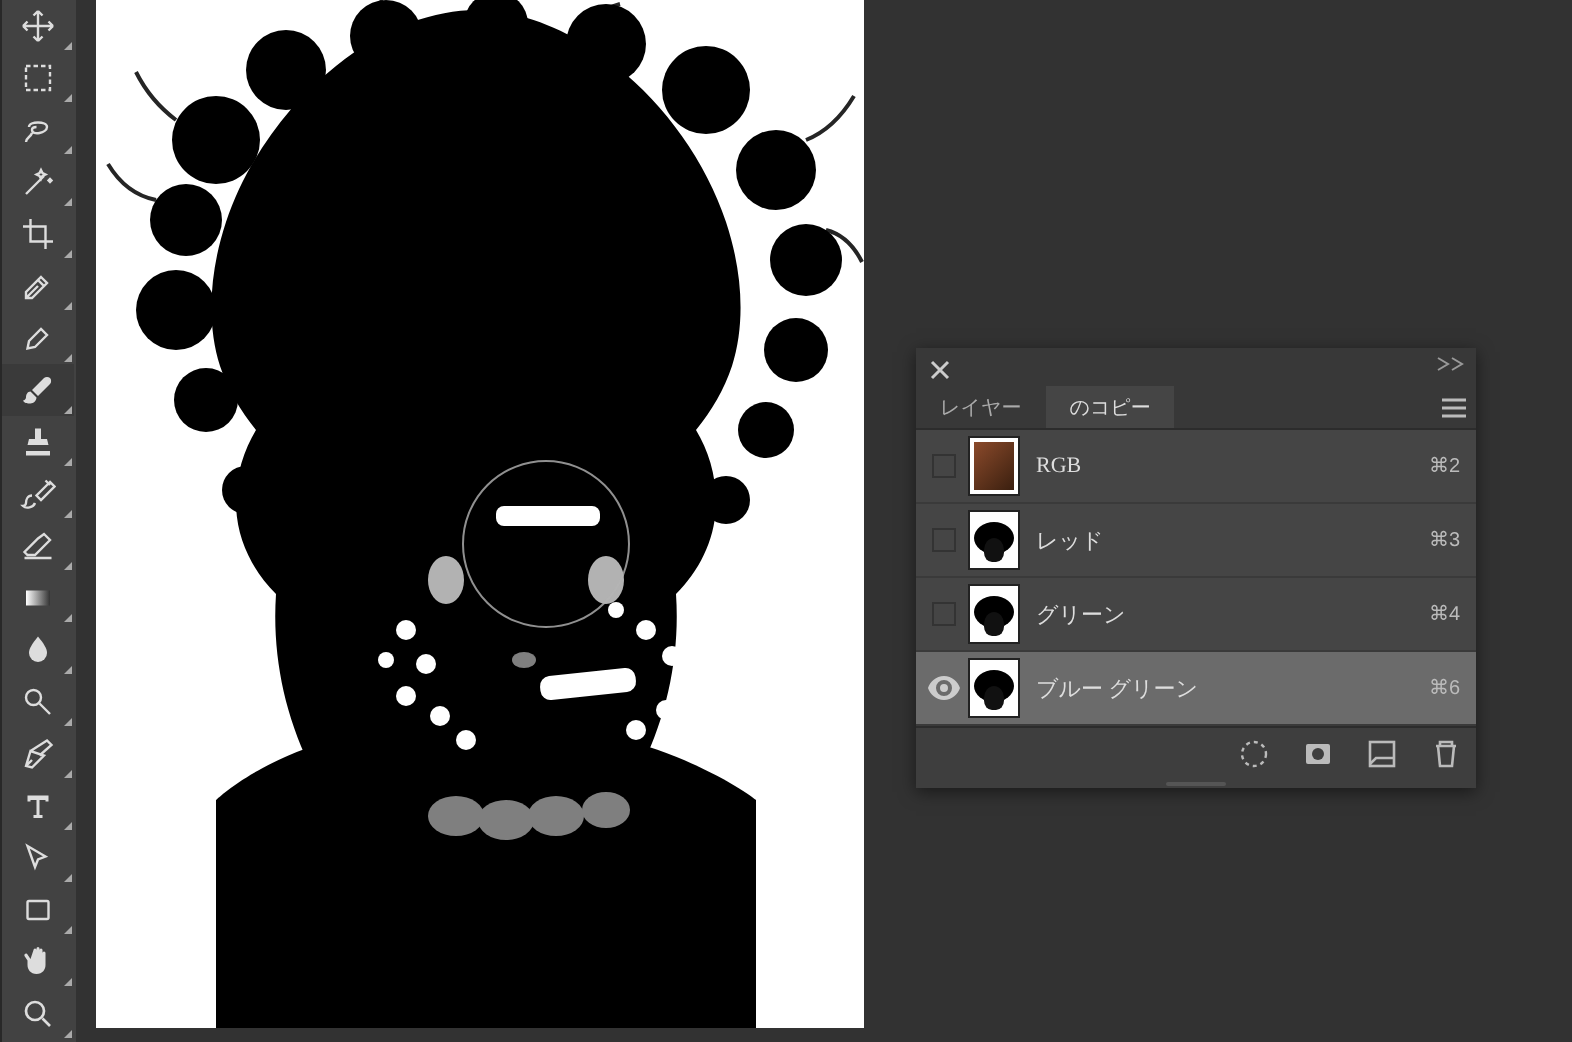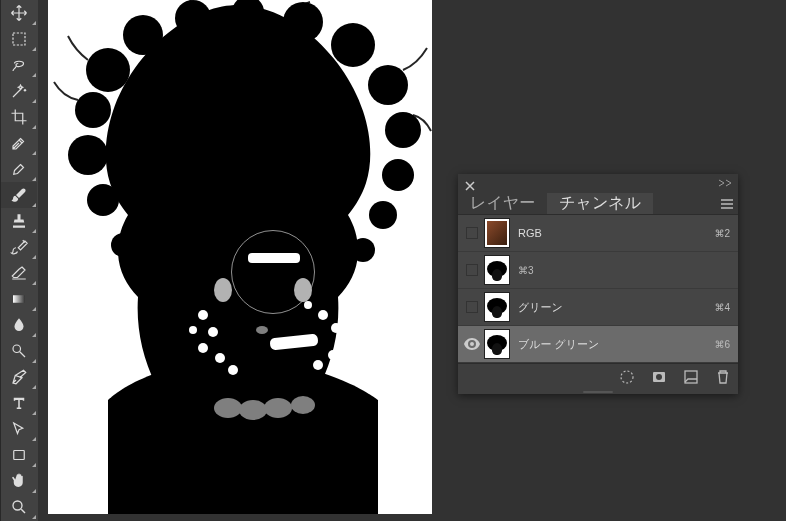--- a/index.html
+++ b/index.html
@@ -13,36 +13,36 @@
 
 .canvas { position: absolute; left: 48px; top: 0; width: 384px; height: 514px; background: #fff; overflow: hidden; }
 .canvas .silhouette { position: absolute; inset: 0; }
 .canvas .brush-cursor { position:absolute; left:183px; top:230px; width:84px; height:84px; border:1px solid rgba(180,180,180,.8); border-radius:50%; pointer-events:none; }
 
 .panel { position: absolute; left: 458px; top: 174px; width: 280px; background: #454545; box-shadow: 0 2px 8px rgba(0,0,0,.5); }
 .panel-header { height: 19px; background: #383838; display: flex; align-items: center; padding: 0 6px; }
 .panel-close { width: 12px; height: 12px; cursor: pointer; color: #ccc; }
 .panel-collapse { margin-left: auto; cursor: pointer; color: #999; font-size: 10px; }
 .tabbar { height: 22px; background: #383838; display: flex; align-items: stretch; border-bottom: 1px solid #2c2c2c; }
-.tab { padding: 0 12px; display: flex; align-items: center; color: #aaa; font-size: 16px; cursor: pointer; }
+.tab { padding: 0 12px; display: flex; align-items: center; color: #aaa; font-size: 10px; cursor: pointer; }
 .tab.active { background: #454545; color: #ddd; }
 .tab-menu { margin-left: auto; width: 22px; display: flex; align-items: center; justify-content: center; color: #bbb; cursor: pointer; }
 
 .channel-list { background: #454545; }
 .channel-row { height: 37px; display: flex; align-items: center; padding: 0 8px 0 4px; color: #ddd; font-size: 11px; border-bottom: 1px solid #3a3a3a; cursor: pointer; }
 .channel-row.selected { background: #6b6b6b; }
 .vis-col { width: 20px; display: flex; align-items: center; justify-content: center; }
 .vis-box { width: 12px; height: 12px; border: 1px solid #333; background: #454545; }
 .eye { color: #ccc; }
 .thumb { width: 26px; height: 30px; background: #fff; margin: 0 8px 0 2px; border: 1px solid #222; position: relative; overflow: hidden; }
 .thumb.color .tfill { background: linear-gradient(135deg,#8b4a2b,#3a1f0f); }
 .thumb .tfill { position:absolute; inset:2px; background:#000; }
 .thumb .thead { position:absolute; left:50%; top:45%; width:10px; height:12px; background:#111; border-radius:50% 50% 40% 40%; transform:translateX(-50%);}
 .thumb .thair { position:absolute; left:50%; top:18%; width:20px; height:16px; background:#000; border-radius:50%; transform:translateX(-50%);}
-.chan-name { flex: 1; }
+.chan-name { flex: 1; font-family: Liberation Serif, serif; }
 .shortcut { color: #bbb; font-size: 10px; }
 
 .panel-footer { height: 26px; background: #3e3e3e; display: flex; align-items: center; justify-content: flex-end; padding: 0 6px; gap: 14px; border-top: 1px solid #2c2c2c; }
 .panel-footer .fbtn { width: 18px; height: 18px; display: flex; align-items: center; justify-content: center; color: #bbb; cursor: pointer; }
 .drag-grip { height:5px; background:#3e3e3e; display:flex; align-items:center; justify-content:center;}
 .drag-grip span{ width:30px; height:2px; background:#555; border-radius:1px;}
 </style>
 </head>
 <body>
 
@@ -255,21 +255,21 @@
         </svg>
     </span>
     <span class="panel-collapse">
       <svg width="14" height="8" viewBox="0 0 14 8" stroke="currentColor" fill="none">
           <path d="M1 1l5 3-5 3M8 1l5 3-5 3"></path>
         </svg>
     </span>
   </div>
   <div class="tabbar">
     <div class="tab">レイヤー</div>
-    <div class="tab active">チャンネル</div>
+    <div class="tab active">のコピー</div>
     <div class="tab-menu">
       <svg width="14" height="12" viewBox="0 0 14 12" stroke="currentColor" stroke-width="1.4">
           <path d="M1 2h12M1 6h12M1 10h12"></path>
         </svg>
     </div>
   </div>
   <div class="channel-list" id="channel-list">
       <div class="channel-row">
         <div class="vis-col">
           <span class="vis-box"></span>
@@ -282,20 +282,21 @@
       </div>
       <div class="channel-row">
         <div class="vis-col">
           <span class="vis-box"></span>
         </div>
         <div class="thumb">
           <div style="position:absolute;inset:0;background:#fff"></div>
           <div class="thair"></div>
           <div class="thead"></div>
         </div>
+        <span class="chan-name">レッド</span>
         <span class="shortcut">⌘3</span>
       </div>
       <div class="channel-row">
         <div class="vis-col">
           <span class="vis-box"></span>
         </div>
         <div class="thumb">
           <div style="position:absolute;inset:0;background:#fff"></div>
           <div class="thair"></div>
           <div class="thead"></div>

